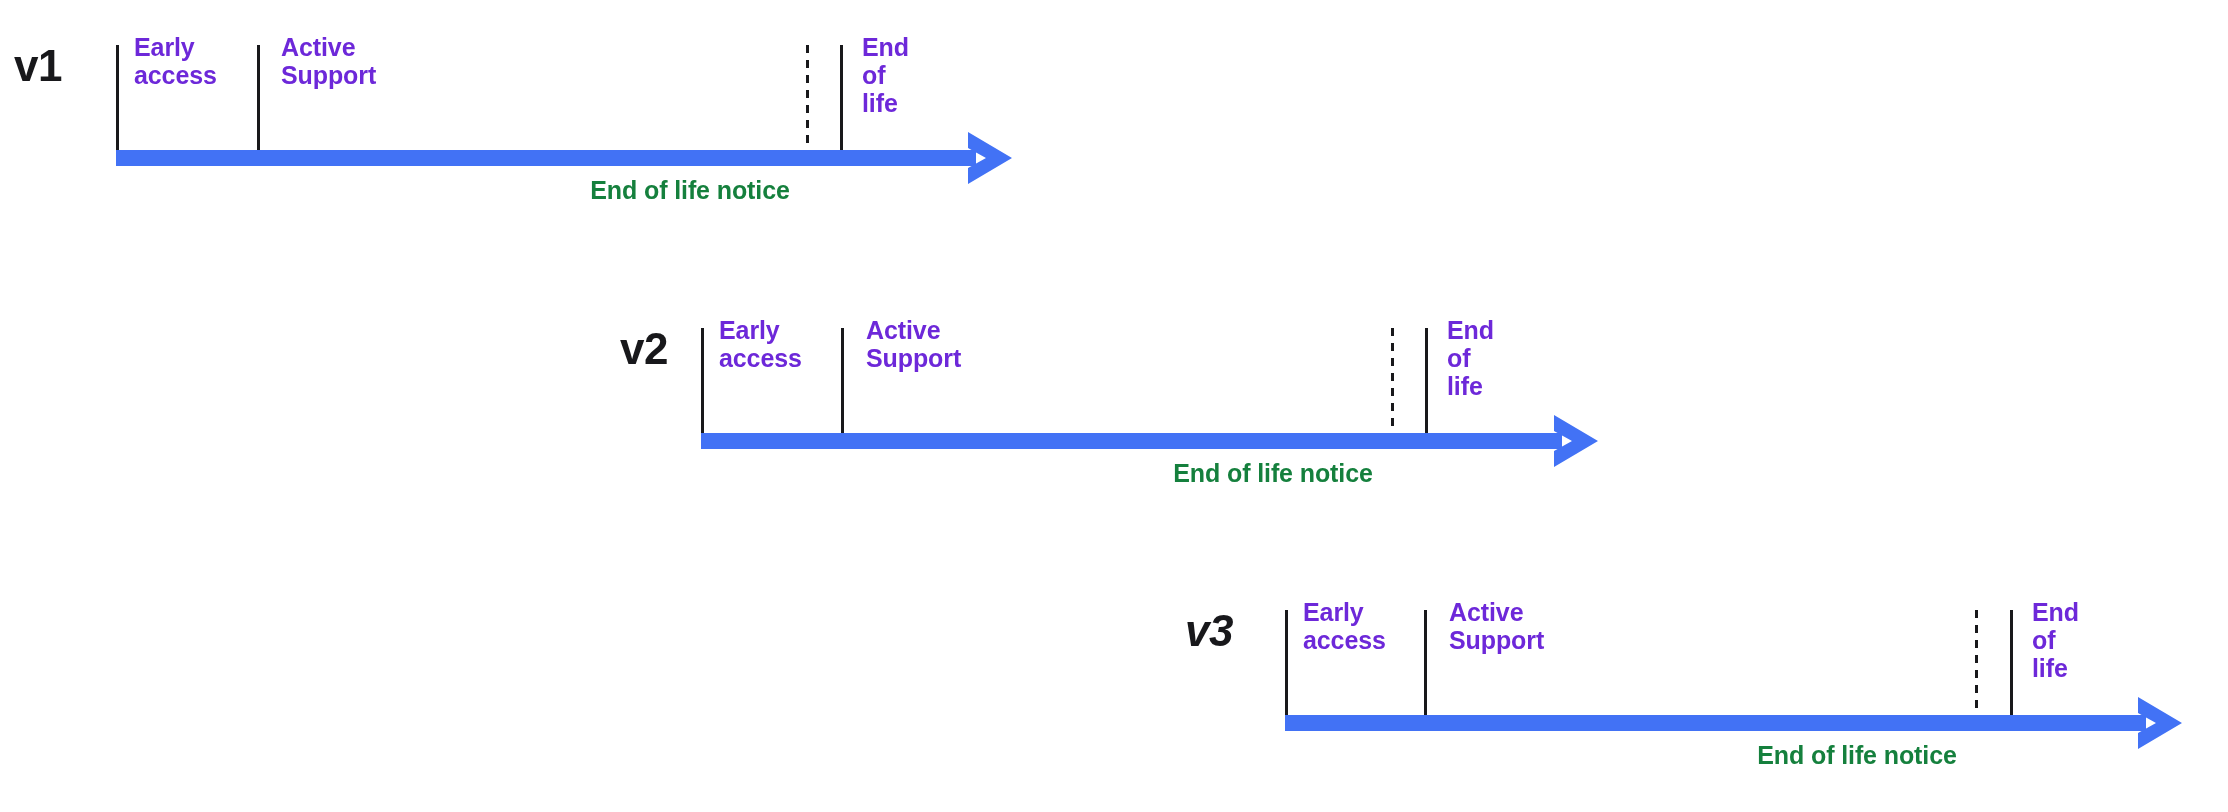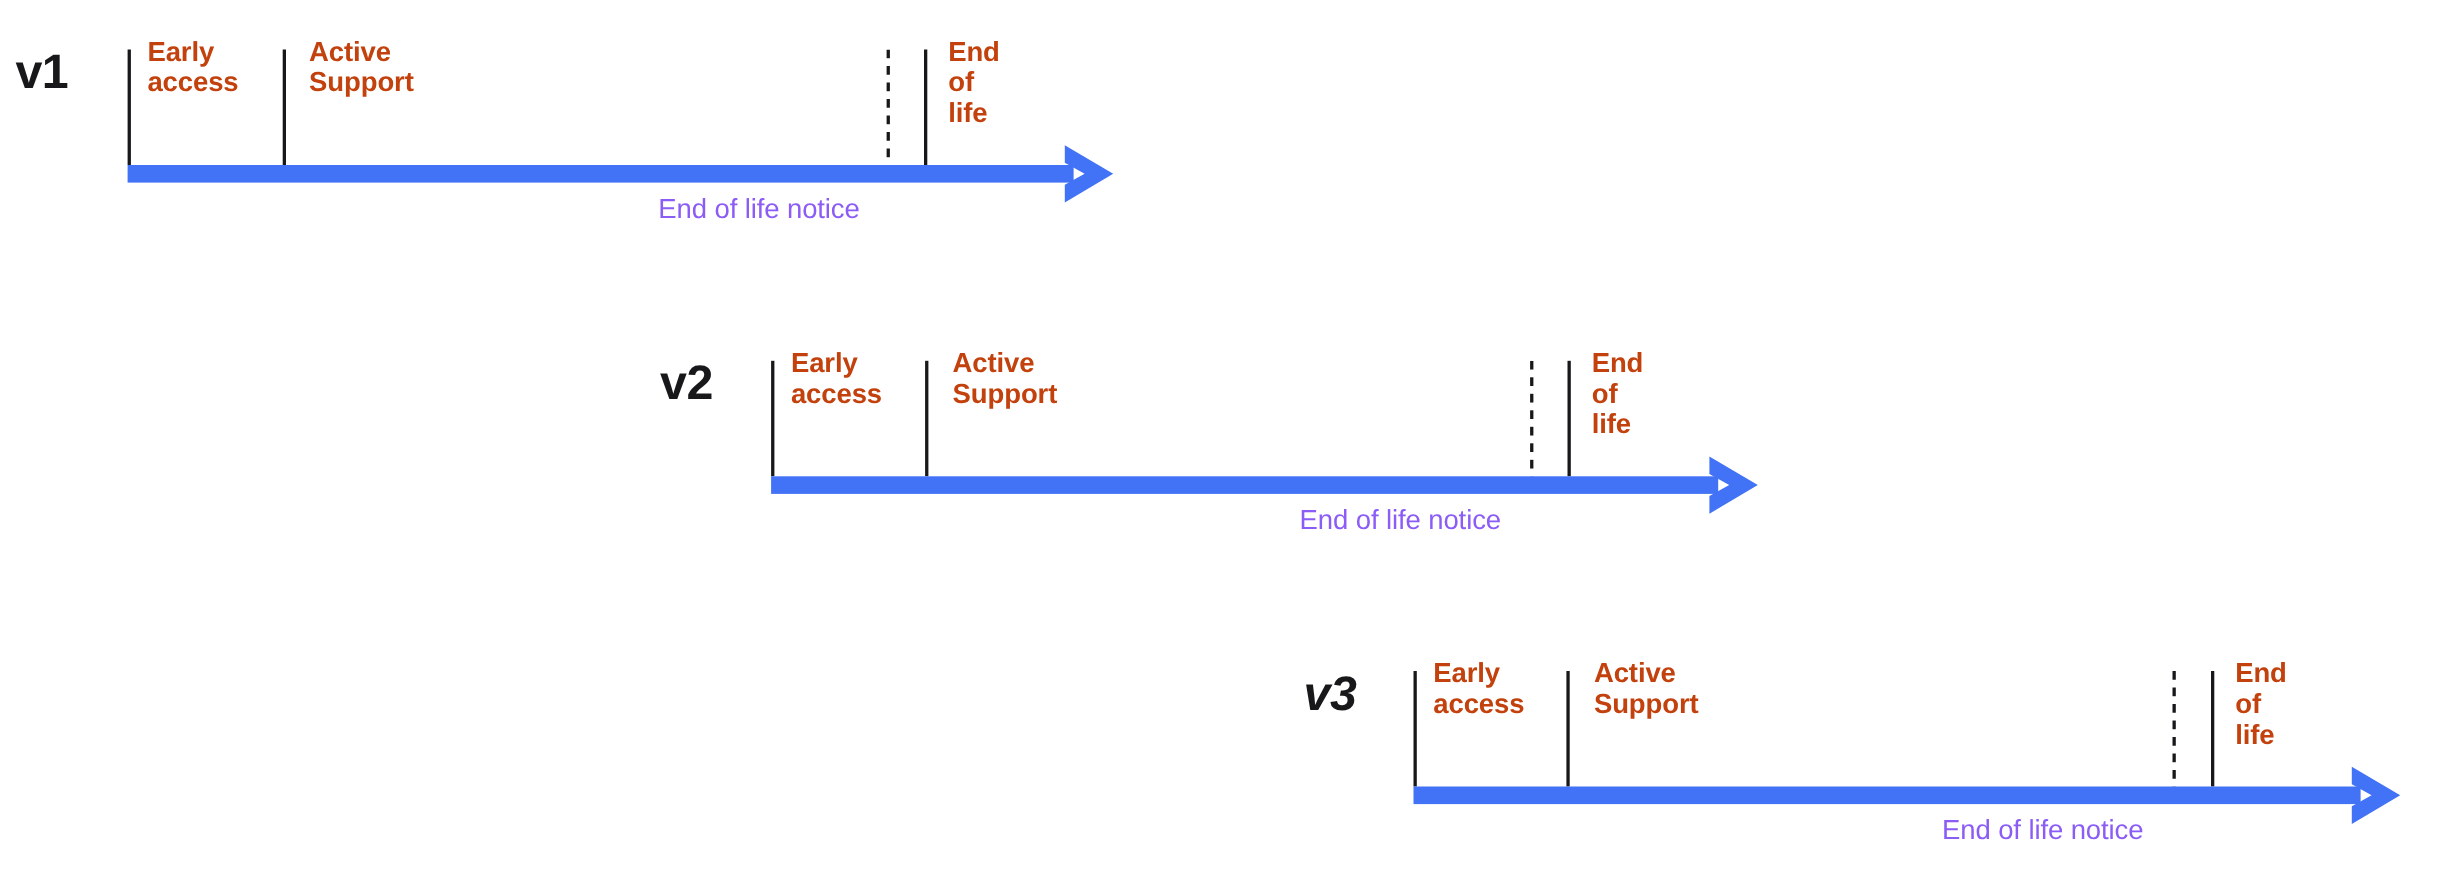--- a/index.html
+++ b/index.html
@@ -73,32 +73,32 @@
     );
     background-size: 3px 15px;
     background-repeat: repeat-y;
   }
 
   
   .phase-label {
     position: absolute;
     font-size: 25px;
     font-weight: 700;
-    color: #c2410c;
+    color: #6d28d9;
     line-height: 1.12;
     white-space: pre-line;
     letter-spacing: -0.1px;
   }
 
   
   .notice-label {
     position: absolute;
     font-size: 25px;
-    font-weight: 400;
-    color: #8b5cf6;
+    font-weight: 700;
+    color: #15803d;
     line-height: 1;
     white-space: nowrap;
     text-align: center;
     transform: translateX(-50%);
     letter-spacing: -0.1px;
   }
 </style>
 </head>
 <body>
 
@@ -127,21 +127,21 @@
 
     <svg class="arrow-head" style="left:962px; top:130px;" width="56" height="56" viewBox="0 0 56 56">
       <path d="M 6 2 L 50 28 L 6 54 L 6 38 L 24 28 L 6 18 Z" fill="#4272f5"></path>
     </svg>
 
     <div class="notice-label" style="left:690px; top:178px;">End of life notice</div>
   </div>
 
   <div class="timeline-row">
 
-    <div class="version-label" style="left:594px; top:327px; width:54px;">v2</div>
+    <div class="version-label" style="left:614px; top:327px; width:54px;">v2</div>
 
     <div class="divider" style="left:701px; top:328px; height:105px;"></div>
 
     <div class="phase-label" style="left:719px; top:316px; width:110px;">Early
 access</div>
 
     <div class="divider" style="left:841px; top:328px; height:105px;"></div>
 
     <div class="phase-label" style="left:866px; top:316px;">Active Support</div>
 

